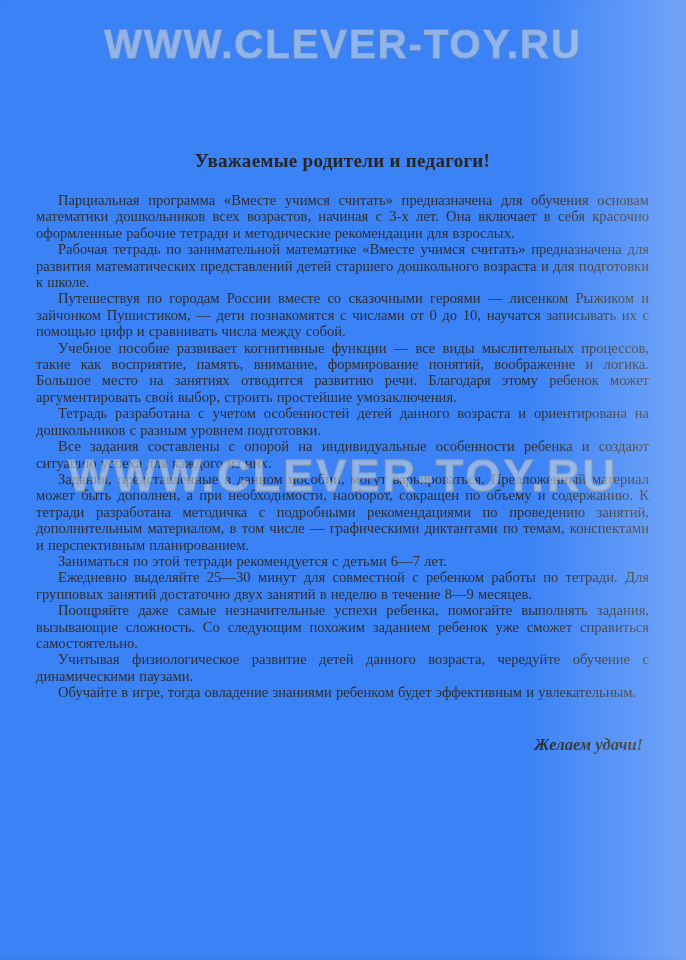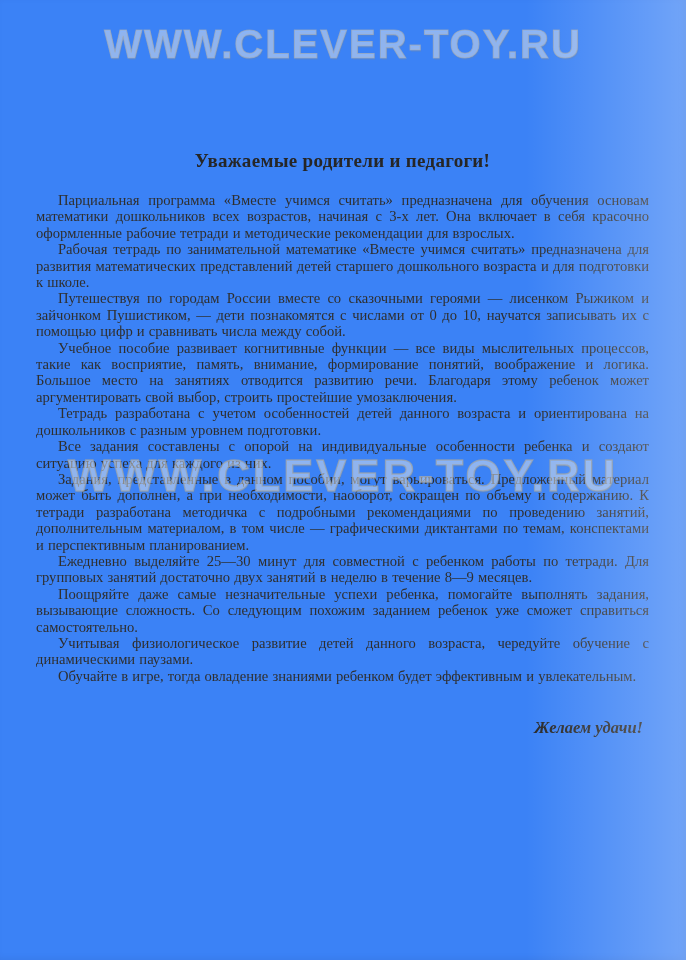--- a/index.html
+++ b/index.html
@@ -97,20 +97,21 @@
     <h1 class="title">Уважаемые родители и педагоги!</h1>
 
     <div class="body">
       <p>Парциальная программа «Вместе учимся считать» предназначена для обучения основам математики дошкольников всех возрастов, начиная с 3-х лет. Она включает в себя красочно оформленные рабочие тетради и методические рекомендации для взрослых.</p>
       <p>Рабочая тетрадь по занимательной математике «Вместе учимся считать» предназначена для развития математических представлений детей старшего дошкольного возраста и для подготовки к школе.</p>
       <p>Путешествуя по городам России вместе со сказочными героями — лисенком Рыжиком и зайчонком Пушистиком, — дети познакомятся с числами от 0 до 10, научатся записывать их с помощью цифр и сравнивать числа между собой.</p>
       <p>Учебное пособие развивает когнитивные функции — все виды мыслительных процессов, такие как восприятие, память, внимание, формирование понятий, воображение и логика. Большое место на занятиях отводится развитию речи. Благодаря этому ребенок может аргументировать свой выбор, строить простейшие умозаключения.</p>
       <p>Тетрадь разработана с учетом особенностей детей данного возраста и ориентирована на дошкольников с разным уровнем подготовки.</p>
       <p>Все задания составлены с опорой на индивидуальные особенности ребенка и создают ситуацию успеха для каждого из них.</p>
       <p>Задания, представленные в данном пособии, могут варьироваться. Предложенный материал может быть дополнен, а при необходимости, наоборот, сокращен по объему и содержанию. К тетради разработана методичка с подробными рекомендациями по проведению занятий, дополнительным материалом, в том числе — графическими диктантами по темам, конспектами и перспективным планированием.</p>
+      <p>Заниматься по этой тетради рекомендуется с детьми 6—7 лет.</p>
       <p>Ежедневно выделяйте 25—30 минут для совместной с ребенком работы по тетради. Для групповых занятий достаточно двух занятий в неделю в течение 8—9 месяцев.</p>
       <p>Поощряйте даже самые незначительные успехи ребенка, помогайте выполнять задания, вызывающие сложность. Со следующим похожим заданием ребенок уже сможет справиться самостоятельно.</p>
       <p>Учитывая физиологическое развитие детей данного возраста, чередуйте обучение с динамическими паузами.</p>
       <p>Обучайте в игре, тогда овладение знаниями ребенком будет эффективным и увлекательным.</p>
     </div>
 
     <div class="closing">Желаем удачи!</div>
   </div>
 
   <div class="fade-overlay"></div>

